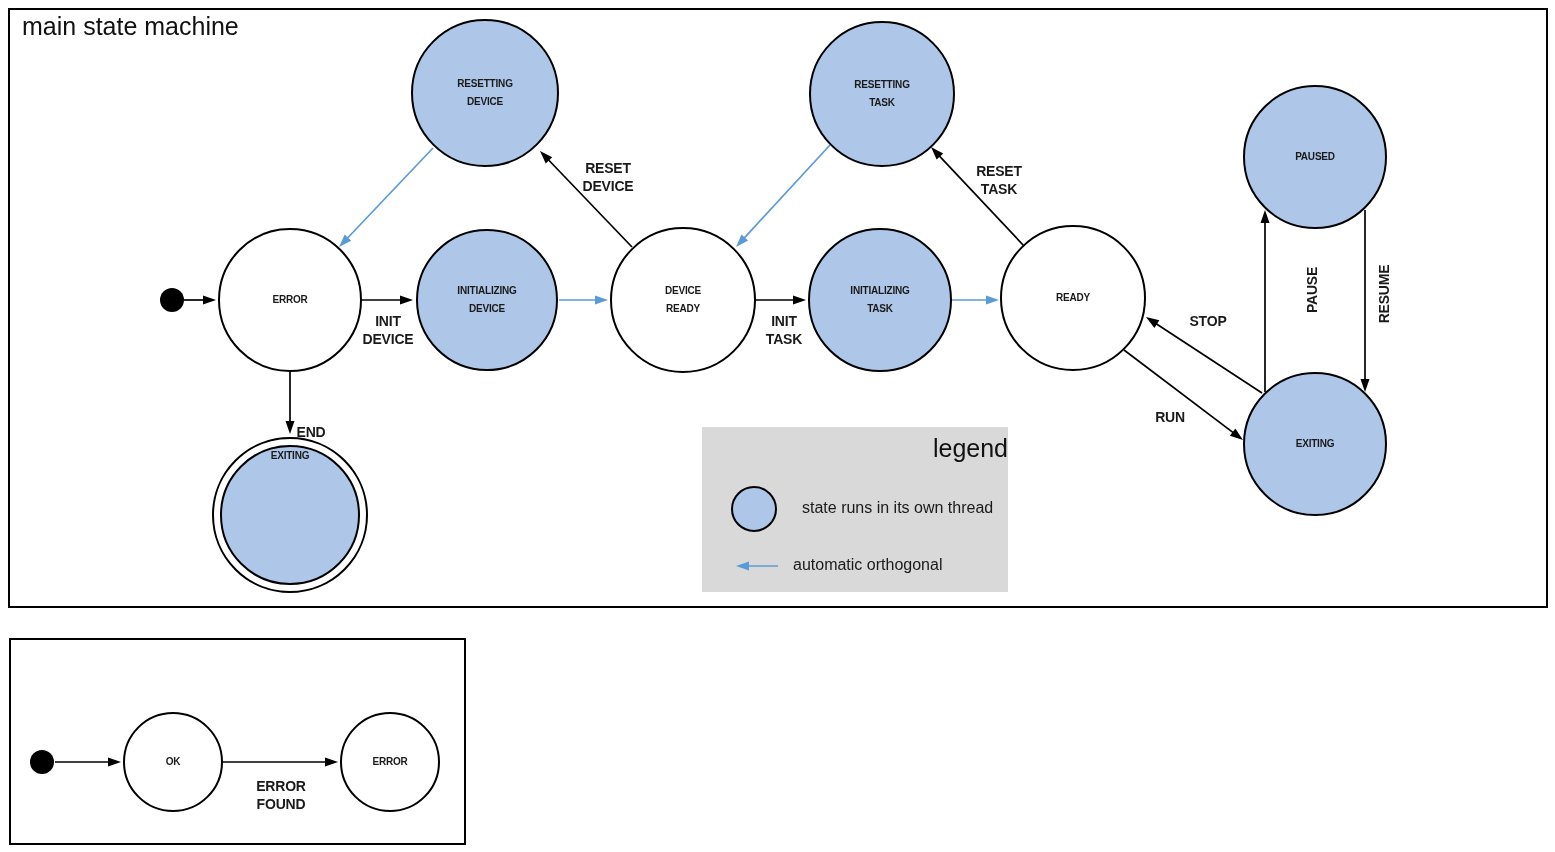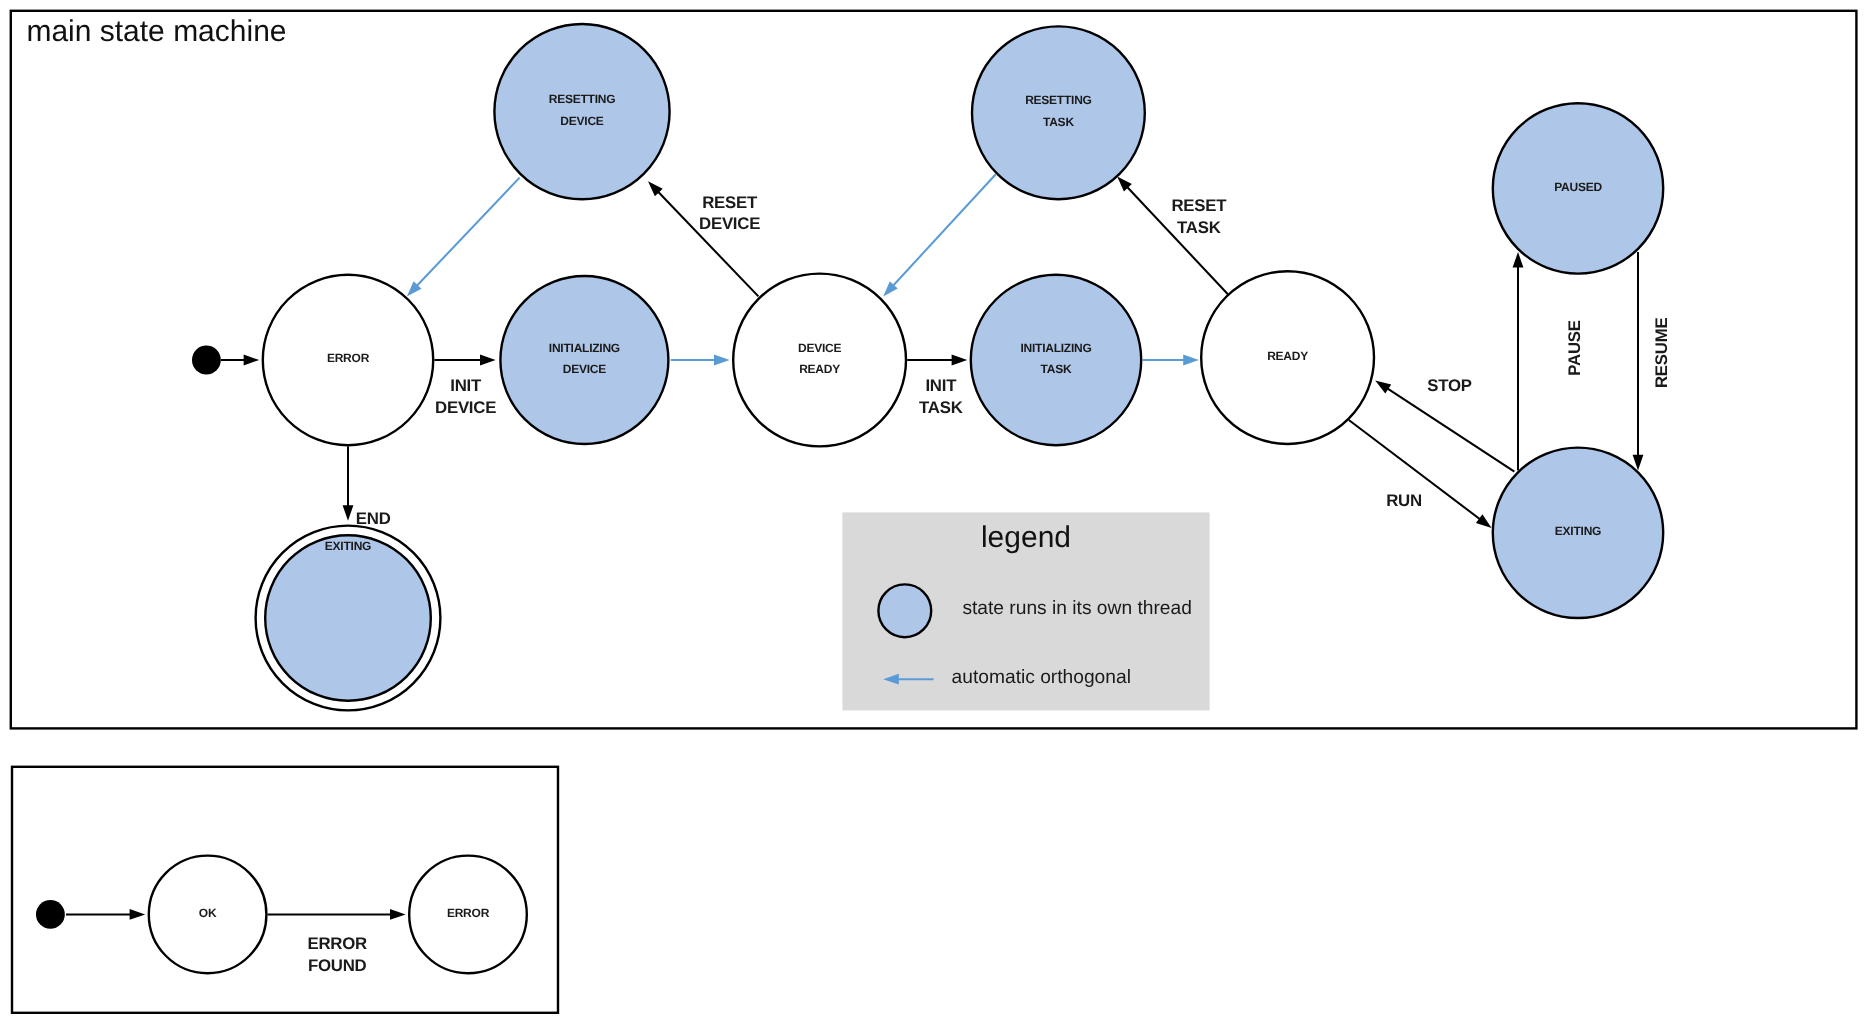--- a/index.html
+++ b/index.html
@@ -25,21 +25,21 @@
   .dot{background:#000;}
   .final-outer{border:2px solid var(--stroke);background:#fff;display:flex;align-items:center;justify-content:center;}
   .final-inner{box-sizing:border-box;border:2px solid var(--stroke);border-radius:50%;
     background:var(--state-fill);display:flex;align-items:flex-start;justify-content:center;}
 
   .edge-label{position:absolute;z-index:4;font-size:14px;font-weight:700;line-height:18px;
     letter-spacing:-0.2px;white-space:pre-line;text-align:center;transform:translate(-50%,-50%);}
   .edge-label.rot{transform:translate(-50%,-50%) rotate(-90deg);}
 
   #legend{position:absolute;left:702px;top:427px;width:306px;height:165px;background:var(--legend-bg);z-index:1;}
-  #legend-title{position:absolute;left:0;right:0;top:7px;text-align:center;font-size:25px;font-weight:400;color:#111;}
+  #legend-title{position:absolute;left:0;right:0;top:7px;text-align:right;font-size:25px;font-weight:400;color:#111;}
   #legend-circle{position:absolute;left:29px;top:59px;width:46px;height:46px;box-sizing:border-box;
     border:2px solid var(--stroke);border-radius:50%;background:var(--state-fill);}
   .legend-item-label{position:absolute;font-size:16px;font-weight:400;white-space:nowrap;}
   #legend-thread-label{left:100px;top:72px;}
   #legend-auto-label{left:91px;top:129px;}
 </style>
 </head>
 <body>
 
 <div id="canvas">

